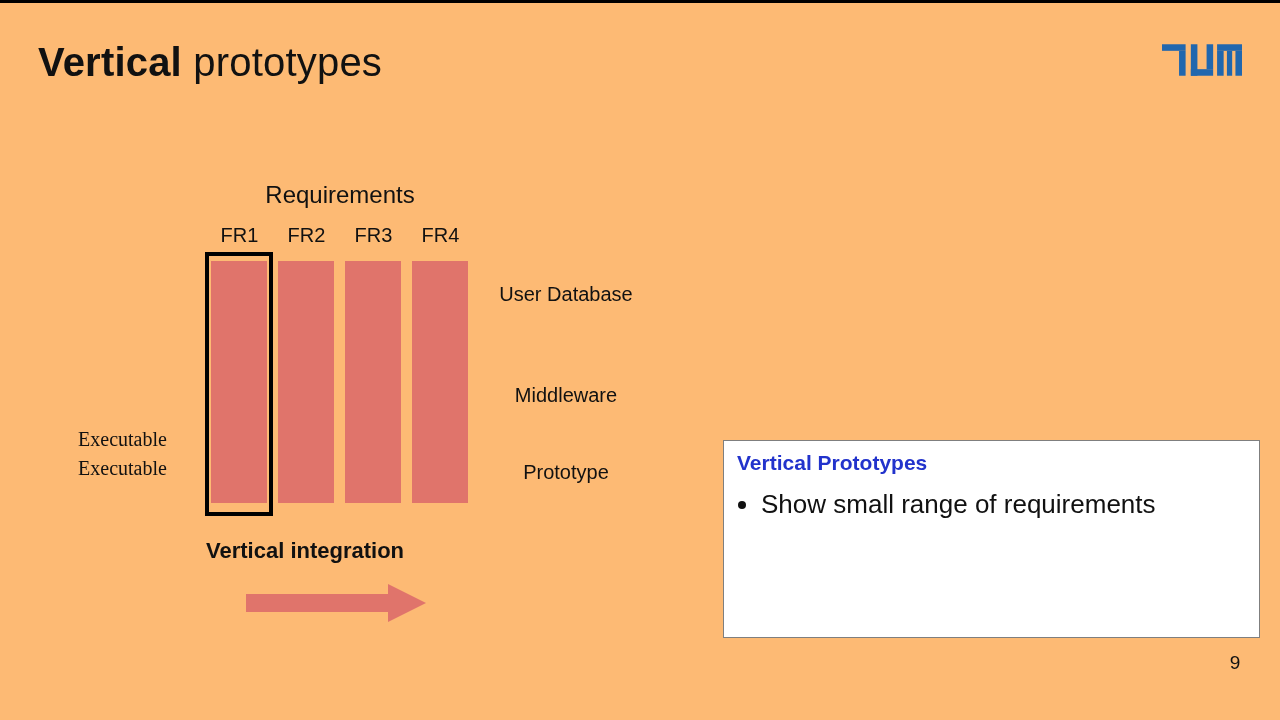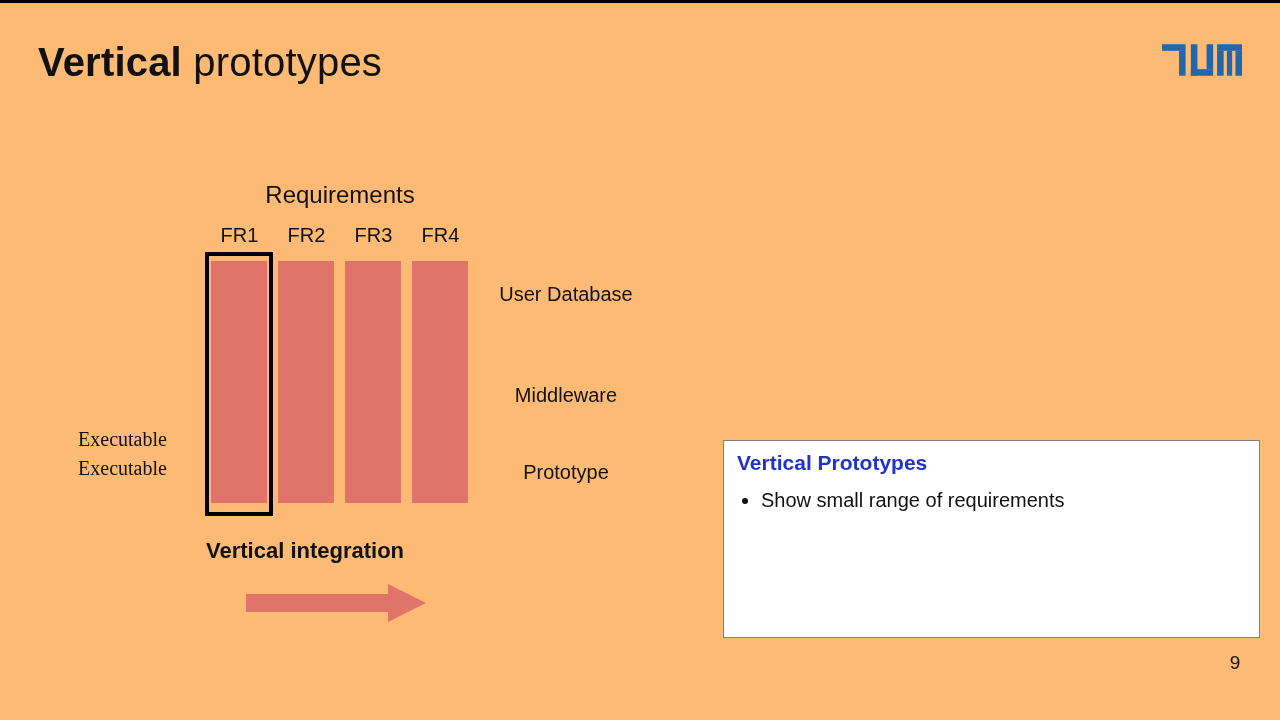--- a/index.html
+++ b/index.html
@@ -43,21 +43,21 @@
   .integration-label{position:absolute;left:206px;top:538px;width:268px;text-align:left;
     font-size:22px;font-weight:bold;}
 
   .arrow-shaft{position:absolute;left:246px;top:594px;width:142px;height:18px;background:#E0746B;}
   .arrow-head{position:absolute;left:388px;top:584px;width:0;height:0;
     border-left:38px solid #E0746B;border-top:19px solid transparent;border-bottom:19px solid transparent;}
 
   .info-box{position:absolute;left:723px;top:440px;width:537px;height:198px;
     border:1px solid #7f7f7f;box-sizing:border-box;background:#fff;padding:8px 13px;}
   .info-heading{font-size:21px;font-weight:bold;color:#2233CC;margin:2px 0 0 0;}
-  .info-bullets{margin:14px 0 0 0;padding-left:24px;font-size:20px;color:#111;}
+  .info-bullets{margin:14px 0 0 0;padding-left:24px;font-size:26px;color:#111;}
   .info-bullets li{margin:0;}
 
   .page-number{position:absolute;left:1222px;top:652px;width:26px;text-align:center;font-size:19px;}
 </style>
 </head>
 <body>
 
 <div class="slide">
 
   <div class="top-rule"></div>

